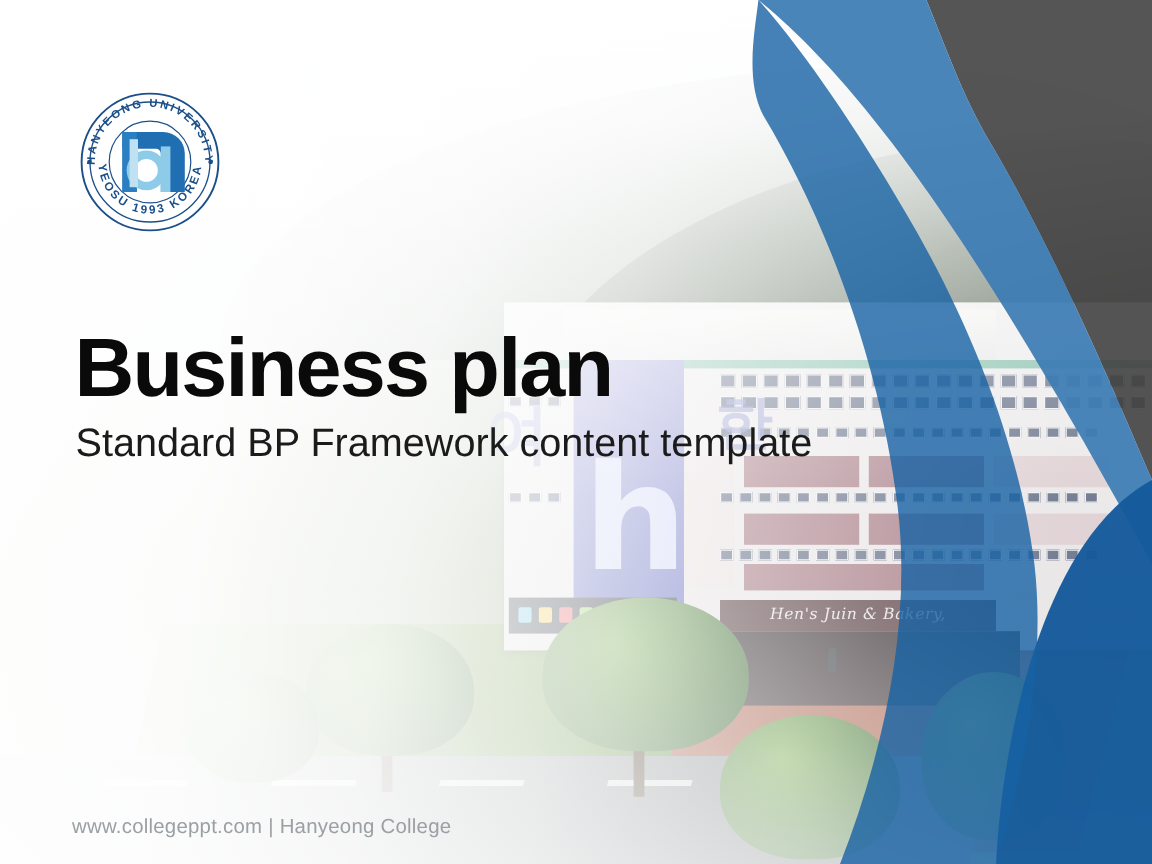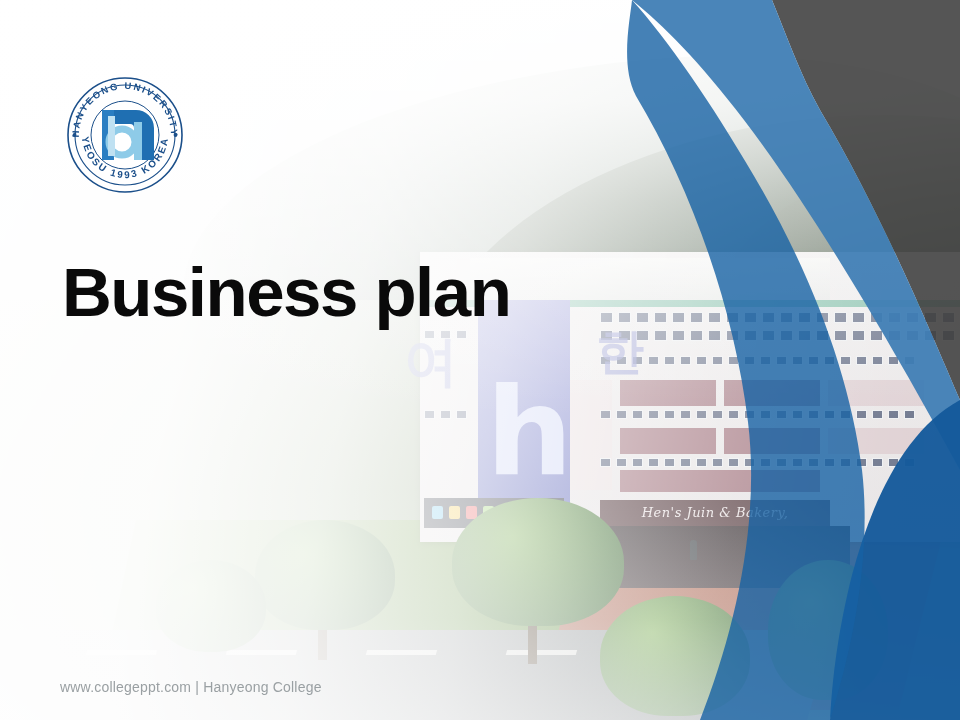--- a/index.html
+++ b/index.html
@@ -241,21 +241,21 @@
   
   .logo {
     position: absolute;
     left: 62px; top: 72px;
     width: 126px; height: 126px;
   }
 
   
   .title {
     position: absolute;
-    left: 62px; top: 258px;
+    left: 62px; top: 272px;
     font-size: 69px;
     font-weight: bold;
     color: #0a0a0a;
     letter-spacing: -1.5px;
     line-height: 1;
     white-space: nowrap;
   }
   .subtitle {
     position: absolute;
     left: 63px; top: 352px;
@@ -269,21 +269,21 @@
     position: absolute;
     left: 63px; top: 447px;
     font-size: 24px;
     color: #3d4145;
     line-height: 37px;
     white-space: nowrap;
   }
   .footer {
     position: absolute;
     left: 60px; top: 679px;
-    font-size: 14px;
+    font-size: 17px;
     color: #9aa0a3;
     letter-spacing: .2px;
     white-space: nowrap;
   }
 </style>
 </head>
 <body>
 
 <div id="slide">
 
@@ -507,15 +507,16 @@
       <path d="M 40 38 h 34 a 18 18 0 0 1 18 18 v 32 h -20 v -32 a 4 4 0 0 0 -4 -4 h -28 z" fill="#1f6fb2"></path>
       <rect x="40" y="38" width="12" height="50" fill="#1f6fb2"></rect>
       <path d="M 40 38 h 12 v 50 h -12 z" fill="#2a7ec2"></path>
       <circle cx="60" cy="70" r="13" fill="none" stroke="#8ecbe8" stroke-width="7"></circle>
       <rect x="72" y="50" width="8" height="38" fill="#8ecbe8"></rect>
       <rect x="46" y="44" width="7" height="40" fill="#bfe1f2"></rect>
     </g>
   </svg>
 
   <div class="title">Business plan</div>
+  <div class="subtitle">Standard BP Framework content template</div>
   <div class="footer">www.collegeppt.com | Hanyeong College</div>
 
 </div>
 
 </body></html>

